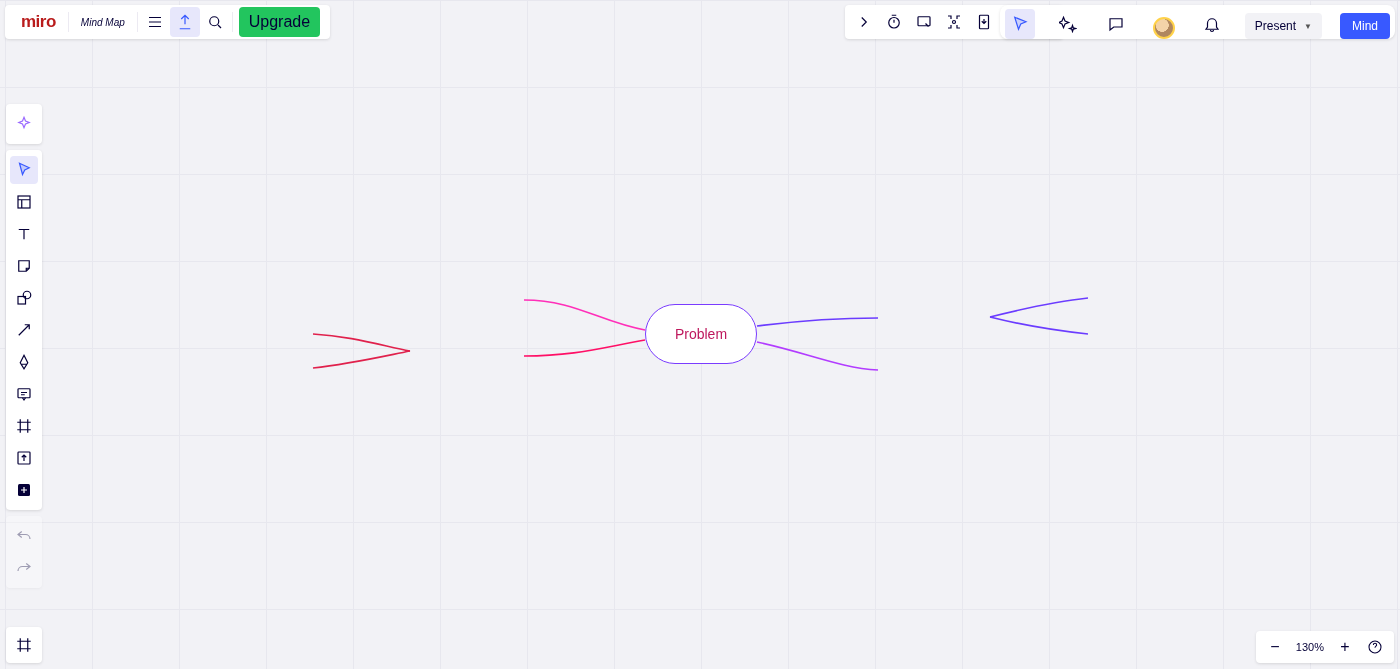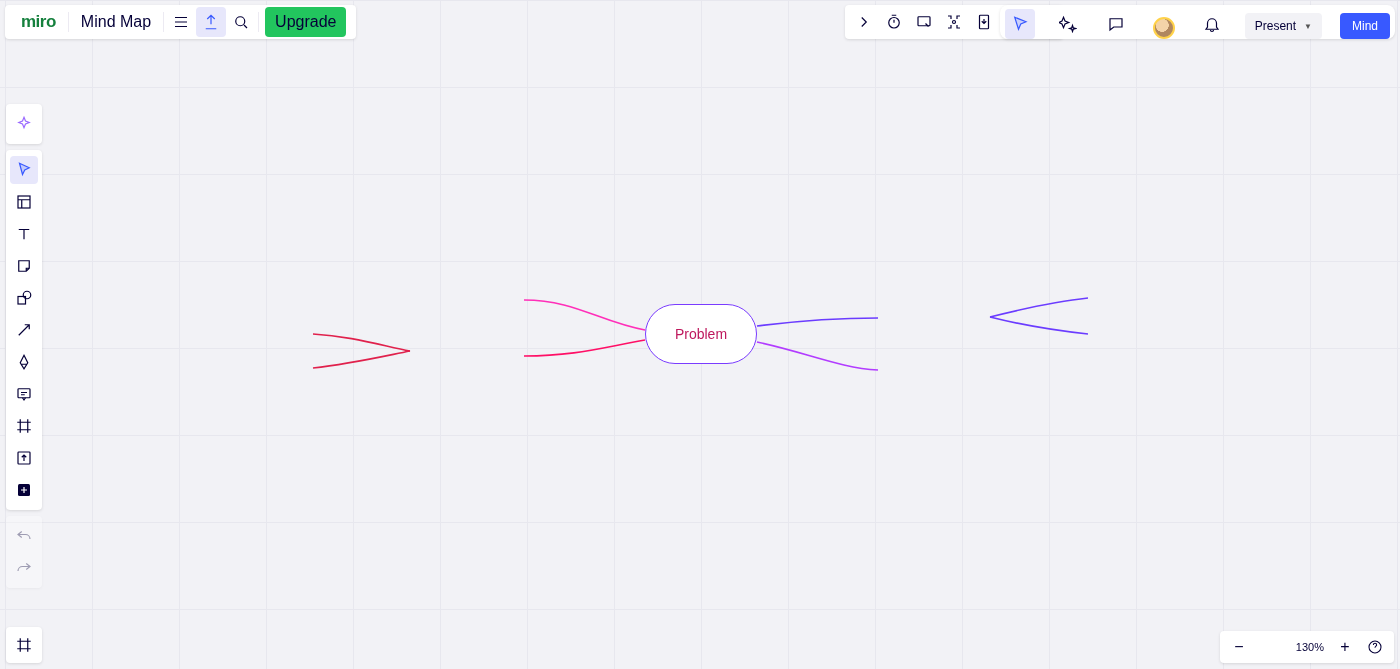--- a/index.html
+++ b/index.html
@@ -10,23 +10,23 @@
       linear-gradient(90deg, #e7e7ee 1px, transparent 1px);
     background-size: 87px 87px;
     background-position: 5px 0px;
   }
   
   .topbar-left {
     position: absolute; top: 5px; left: 5px; height: 34px;
     background: #fff; border-radius: 4px; box-shadow: 0 1px 3px rgba(0,0,0,.12);
     display: flex; align-items: center; padding: 0 6px;
   }
-  .logo { font-weight: 800; font-size: 17px; letter-spacing: -0.5px; padding: 0 10px; color:#15803d;}
+  .logo { font-weight: 800; font-size: 17px; letter-spacing: -0.5px; padding: 0 10px; color:#b91c1c;}
   .vdiv { width: 1px; height: 20px; background: #eceaf2; margin: 0 2px;}
-  .board-title { font-size: 16px; padding: 0 10px; color: #050038;}
+  .board-title { font-size: 10px; padding: 0 10px; color: #050038; font-style: italic;}
   .tb-btn { width: 30px; height: 30px; display: flex; align-items: center; justify-content: center; border-radius: 4px; cursor: pointer;}
   .tb-btn.active { background: #e7e7fb; }
   .tb-btn svg { width: 18px; height: 18px; stroke: #050038; fill: none; stroke-width:1.6;}
   .upgrade-btn { background:#22c55e; border-radius:4px; font-size:16px; padding:6px 10px; margin:0 4px; cursor:pointer; color:#050038;}
   
   .topbar-right-a {
     position: absolute; top: 5px; right: 337px; height: 34px;
     background: #fff; border-radius: 4px; box-shadow: 0 1px 3px rgba(0,0,0,.12);
     display:flex; align-items:center; padding: 0 4px;
   }
@@ -52,21 +52,21 @@
   .tool.active { background:#e7e7fb;}
   .tool svg { width:18px; height:18px; stroke:#050038; fill:none; stroke-width:1.6;}
   .tool .fill-black { fill:#050038; stroke:none;}
   .tool.ai svg path { stroke:#9a6aff;}
   .undo-redo { opacity:.35;}
   
   .frame-nav { position:absolute; left:6px; bottom:6px; width:36px; height:36px; background:#fff; border-radius:4px; box-shadow:0 1px 3px rgba(0,0,0,.12); display:flex; align-items:center; justify-content:center;}
   
   .zoom-bar { position:absolute; right:6px; bottom:6px; height:32px; background:#fff; border-radius:4px; box-shadow:0 1px 3px rgba(0,0,0,.12); display:flex; align-items:center; padding:0 6px; gap:4px;}
   .zoom-btn { width:26px; height:26px; display:flex; align-items:center; justify-content:center; cursor:pointer; font-size:16px; color:#050038;}
-  .zoom-val { font-size:11px; color:#050038; padding:0 4px;margin-left:36px;}
+  .zoom-val { font-size:11px; color:#050038; padding:0 4px;}
   
   .node {
     position:absolute; left:645px; top:304px; width:112px; height:60px;
     border:1.6px solid #7a3cff; border-radius:30px; background:#fff;
     display:flex; align-items:center; justify-content:center;
     font-size:14px; color:#be185d;
   }
   .branches { position:absolute; inset:0; pointer-events:none;}
   .branches path { fill:none; stroke-width:1.6;}
 </style>

